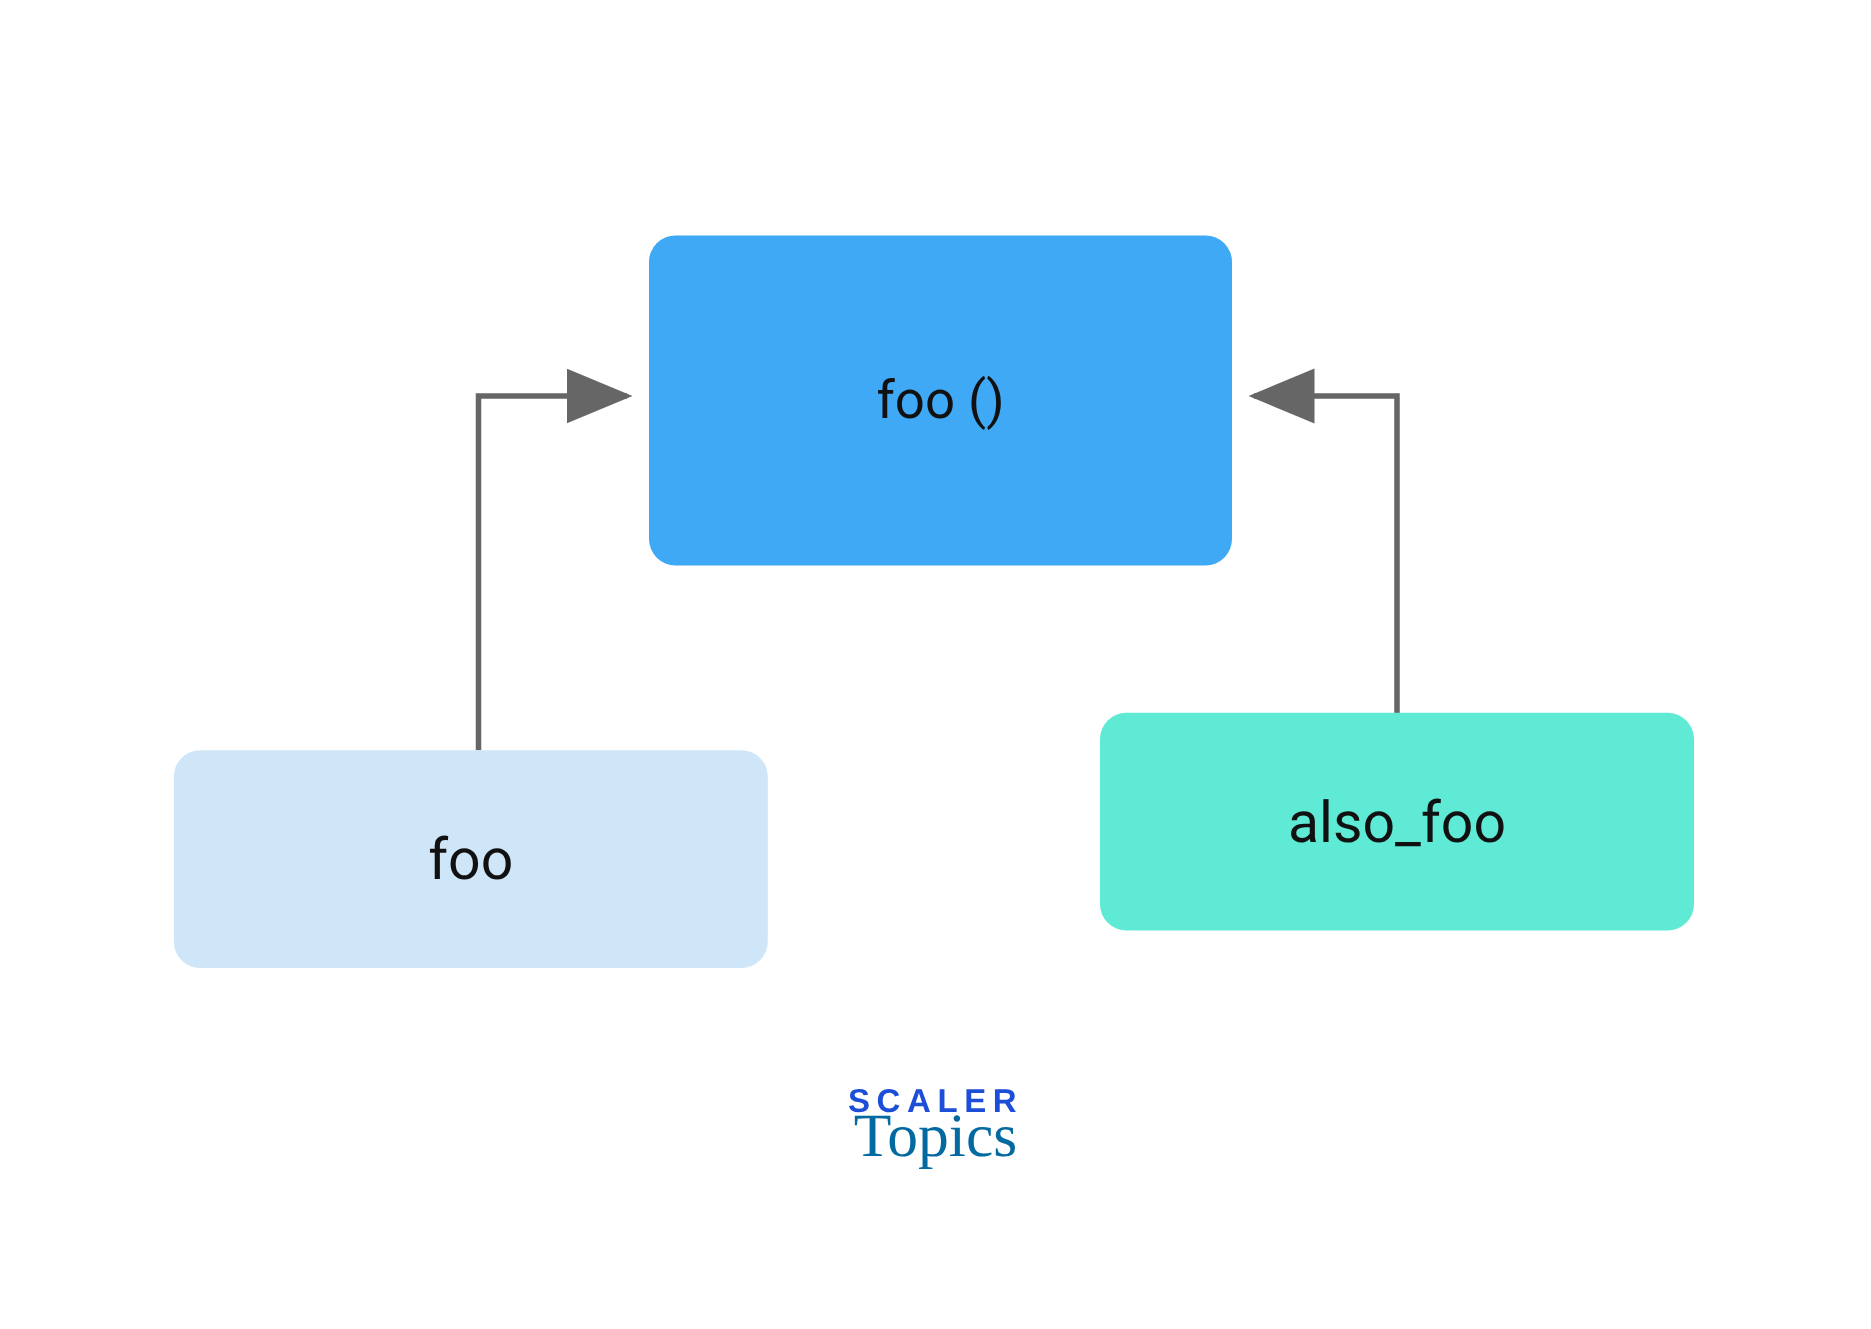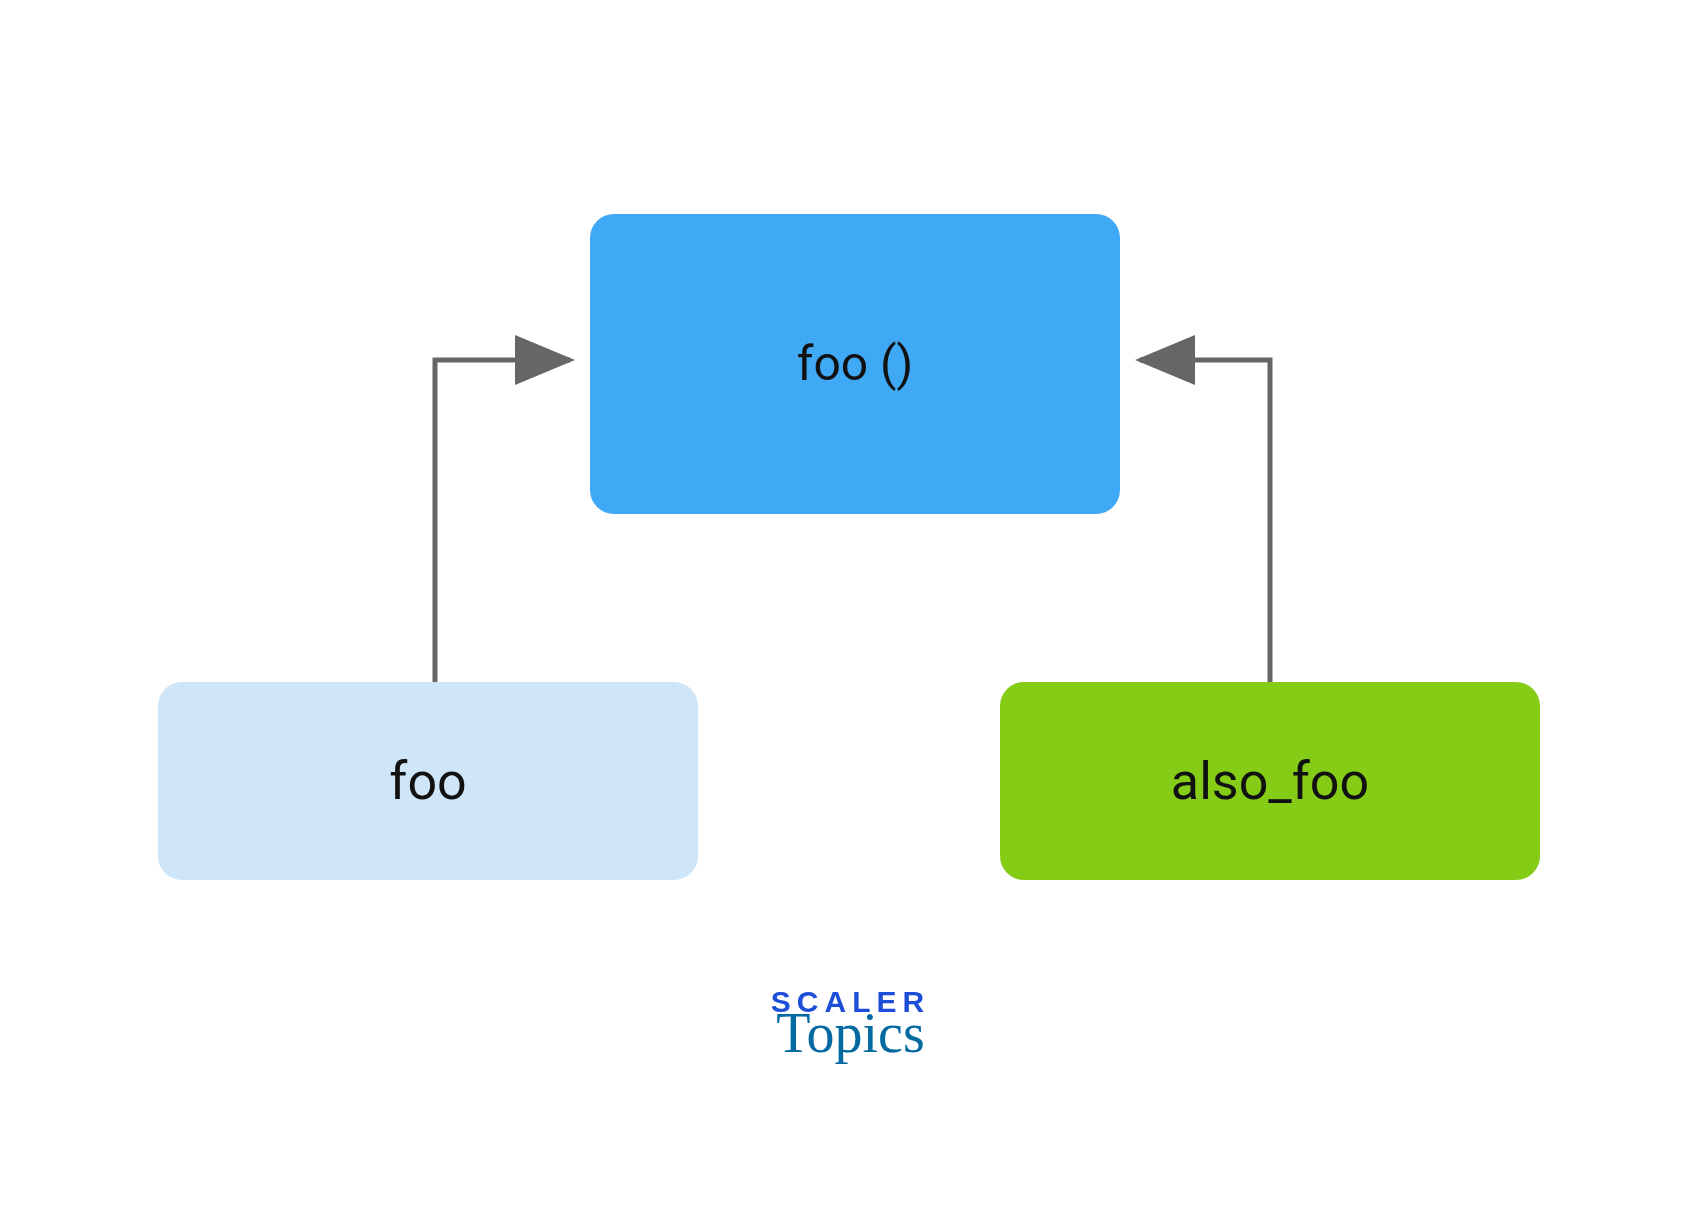--- a/index.html
+++ b/index.html
@@ -37,23 +37,23 @@
   .node-bottom-left {
     background: #cfe6f9;
     left: 158px;
     top: 682px;
     width: 540px;
     height: 198px;
     font-size: 52px;
     color: #111;
   }
   .node-bottom-right {
-    background: #84cc16;
+    background: #5eead4;
     left: 1000px;
-    top: 682px;
+    top: 648px;
     width: 540px;
     height: 198px;
     font-size: 52px;
     color: #111;
   }
   .arrow-svg {
     position: absolute;
     top: 0;
     left: 0;
     width: 1701px;

